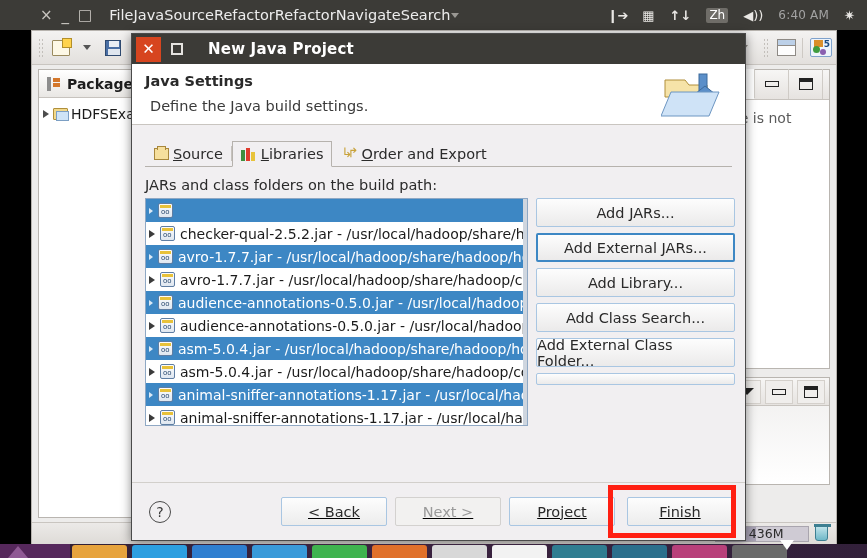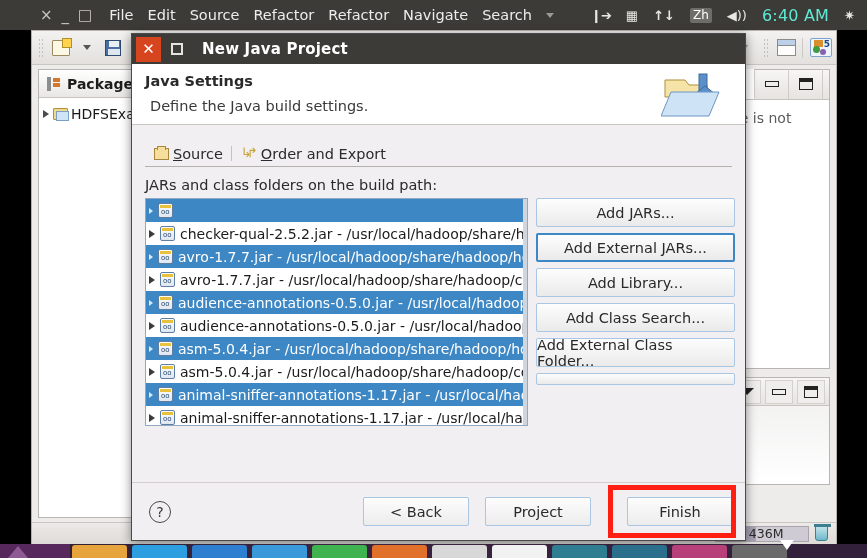--- a/index.html
+++ b/index.html
@@ -15,26 +15,26 @@
   #screen { position:absolute; inset:0; background:#000; }
 
   
   .sys-panel{
     position:absolute; left:0; top:0; width:867px; height:30px;
     background:#3c3b37; color:#e8e6e3; display:flex; align-items:center;
     font-size:15px;
   }
   .sys-wincontrols{ display:flex; align-items:center; gap:9px; margin-left:40px; }
   .sys-wincontrols .wc{ font-size:15px; color:#c8c5c0; line-height:1; cursor:default;}
-  .sys-menu{ display:flex; align-items:center; gap:14px; margin-left:17px; }
+  .sys-menu{ display:flex; align-items:center; margin-left:17px; }
   .sys-menu .mi{ color:#ececec; font-size:14.5px; white-space:nowrap; }
   .sys-indicators{ margin-left:auto; display:flex; align-items:center; gap:15px; padding-right:12px; }
   .ind{ display:flex; align-items:center; color:#e9e7e4; font-size:13px; }
   .ind-box{ background:#6f6d68; color:#fff; border-radius:2px; padding:0 3px; font-size:12px; line-height:15px;}
-  .clock{ color:#5eead4; font-size:16px; letter-spacing:.2px;}
+  .clock{ color:#a3a3a3; font-size:12px; letter-spacing:.2px;}
   .caret-down{ width:0;height:0;border-left:4px solid transparent;border-right:4px solid transparent;border-top:5px solid #9a9893; }
 
   
   .eclipse{
     position:absolute; left:31px; top:30px; width:806px; height:515px;
     background:#edeceb; border:1px solid #b7b3ae; overflow:hidden;
   }
   .ecl-toolbar{
     position:absolute; left:0; top:0; width:100%; height:34px;
     background:linear-gradient(#f3f2f1,#e3e0dd);
@@ -119,21 +119,21 @@
     background:#f1eff1; border:1px solid #4a4a4a;
     box-shadow:0 2px 10px rgba(0,0,0,.45);
   }
   .dlg-title{
     height:30px; background:#3c3b37; display:flex; align-items:center; color:#fff;
   }
   .dlg-close{ width:25px;height:25px;margin-left:4px; background:#d7451f; color:#fff;
     display:flex;align-items:center;justify-content:center;font-size:15px;font-weight:bold;}
   .dlg-max{ width:22px;height:22px;margin-left:5px; display:flex;align-items:center;justify-content:center;}
   .dlg-max .sq{width:12px;height:12px;border:2px solid #e5e3e0;}
-  .dlg-title-text{ margin-left:14px; font-size:15px; font-weight:bold; letter-spacing:.2px;}
+  .dlg-title-text{ margin-left:20px; font-size:15px; font-weight:bold; letter-spacing:.2px;}
 
   .dlg-head{
     height:61px; background:#ffffff; border-bottom:1px solid #c9c5c0;
     padding:9px 0 0 13px; position:relative;
   }
   .dlg-head h2{ margin:0; font-size:14.5px; font-weight:bold; color:#2a2a2a;}
   .dlg-head p{ margin:9px 0 0 5px; font-size:14.5px; color:#3a3a3a;}
   .dlg-head .wiz-icon{ position:absolute; right:22px; top:8px; width:62px; height:48px; }
 
   .dlg-main{ position:absolute; left:0; right:0; top:92px; bottom:58px; }
@@ -188,26 +188,26 @@
   .sbtn.focus{ border:2px solid #3d87c4; }
   .sbtn.clipped{ height:12px; overflow:hidden; }
 
   
   .dlg-foot{
     position:absolute; left:0; right:0; bottom:0; height:58px;
     border-top:1px solid #d2cfcb; display:flex; align-items:center;
   }
   .help-btn{ margin-left:17px; width:22px;height:22px;border:1.6px solid #4a4a4a;border-radius:50%;
      display:flex;align-items:center;justify-content:center;font-size:14px;color:#3a3a3a;}
-  .foot-btns{ margin-left:auto; display:flex; align-items:flex-start; gap:8px; padding-right:12px;}
+  .foot-btns{ margin-left:auto; display:flex; align-items:flex-start; gap:0px; padding-right:12px;text-decoration:underline;}
   .fbtn{ width:106px;height:29px; background:linear-gradient(#fdfdfd,#ececec);
      border:1px solid #a9c6e2; border-radius:2px; font-size:14.5px; color:#2a2a2a;
      display:flex;align-items:center;justify-content:center; margin-left:8px;}
   .fbtn.disabled{ color:#9a9a9a; border-color:#d3d1cf; background:#f2f1f0;}
-  .finish-wrap{ position:relative; margin-left:20px;padding-left:8px; }
+  .finish-wrap{ position:relative; margin-left:4px;padding-left:8px; }
   .fbtn.finish{ margin-left:0; }
   .hl-box{ position:absolute; left:-11px; top:-12px; width:128px; height:53px;
      border:5px solid #ff1f12; pointer-events:none; }
 
   
   .dock{
     position:absolute; left:0; bottom:0; width:867px; height:14px;
     background:linear-gradient(90deg,#2f1f33,#3b2340 40%,#32203a);
     display:flex; align-items:flex-end; gap:5px; padding-left:72px;
   }
@@ -224,21 +224,21 @@
 <div id="screen">
 
   <div class="sys-panel">
     <div class="sys-wincontrols">
       <span class="wc">×</span>
       <span class="wc">_</span>
       <span class="wc">□</span>
     </div>
     <div class="sys-menu">
       <span class="mi">File</span>
-      <span class="mi">Edit</span>
+      <span class="mi">Java</span>
       <span class="mi">Source</span>
       <span class="mi">Refactor</span>
       <span class="mi">Refactor</span>
       <span class="mi">Navigate</span>
       <span class="mi">Search</span>
       <span class="caret-down"></span>
     </div>
     <div class="sys-indicators">
       <span class="ind" style="font-weight:bold;letter-spacing:-1px;">❙➔</span>
       <span class="ind">▦</span>
@@ -373,20 +373,28 @@
     </div>
 
     <div class="dlg-main">
 
       <div class="tabstrip">
         <div class="tab">
           <span class="ic-src"></span>
           <span><u>S</u><span>ource</span></span>
           <span class="sep"></span>
         </div>
+        <div class="tab active">
+          <span class="ic-lib">
+              <i></i>
+              <i></i>
+              <i></i>
+            </span>
+          <span><u>L</u><span>ibraries</span></span>
+        </div>
         <div class="tab">
           <span class="ic-ord"></span>
           <span><u>O</u><span>rder and Export</span></span>
         </div>
       </div>
 
       <div class="list-label">JARs and class folders on the build path:</div>
 
       <div class="list-row-wrap">
         <div class="jar-list" id="jar-list">
@@ -452,20 +460,21 @@
             <div class="sbtn">Add External Class Folder...</div>
             <div class="sbtn clipped"></div>
           </div>
       </div>
     </div>
 
     <div class="dlg-foot">
       <div class="help-btn">?</div>
       <div class="foot-btns">
         <div class="fbtn">&lt; Back</div>
+        <div class="fbtn disabled">Next &gt;</div>
         <div class="fbtn">Project</div>
         <div class="finish-wrap">
           <div class="fbtn finish">Finish</div>
           <div class="hl-box"></div>
         </div>
       </div>
     </div>
   </div>
 
   <div class="dock">

